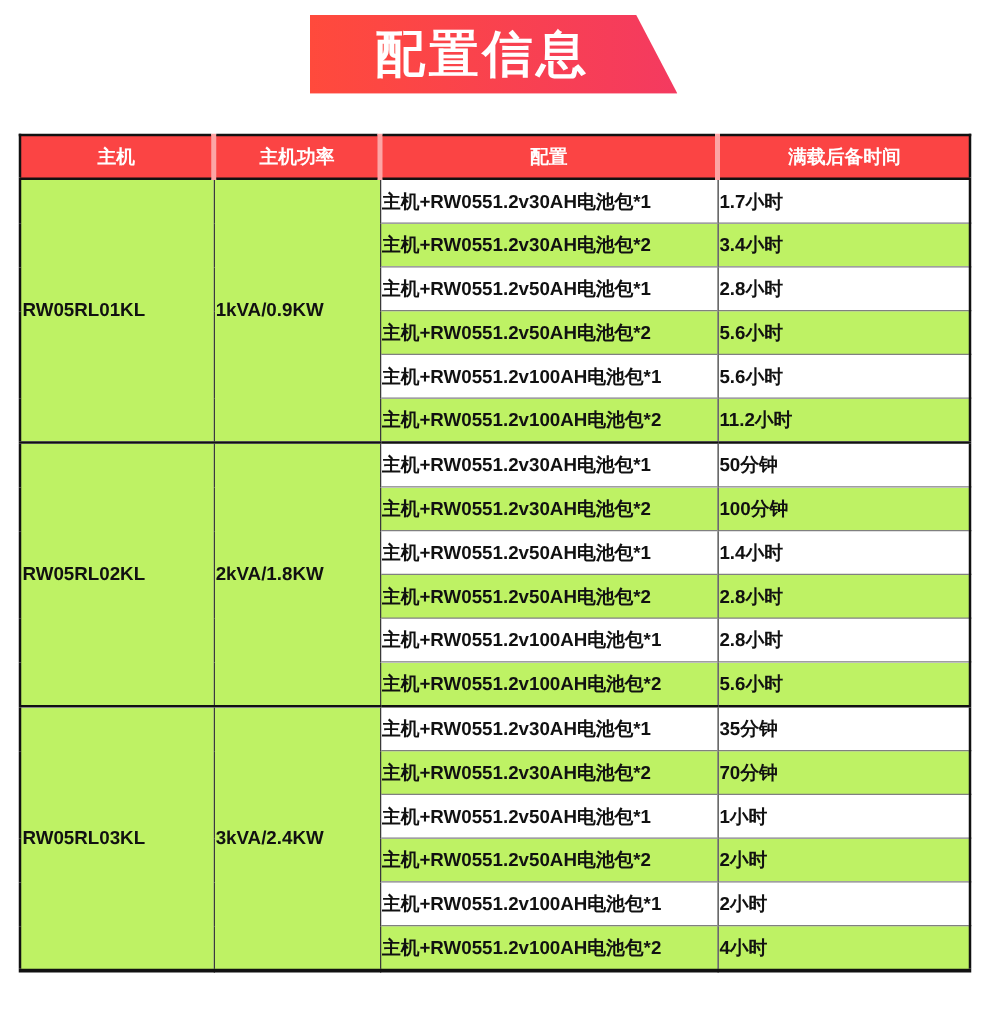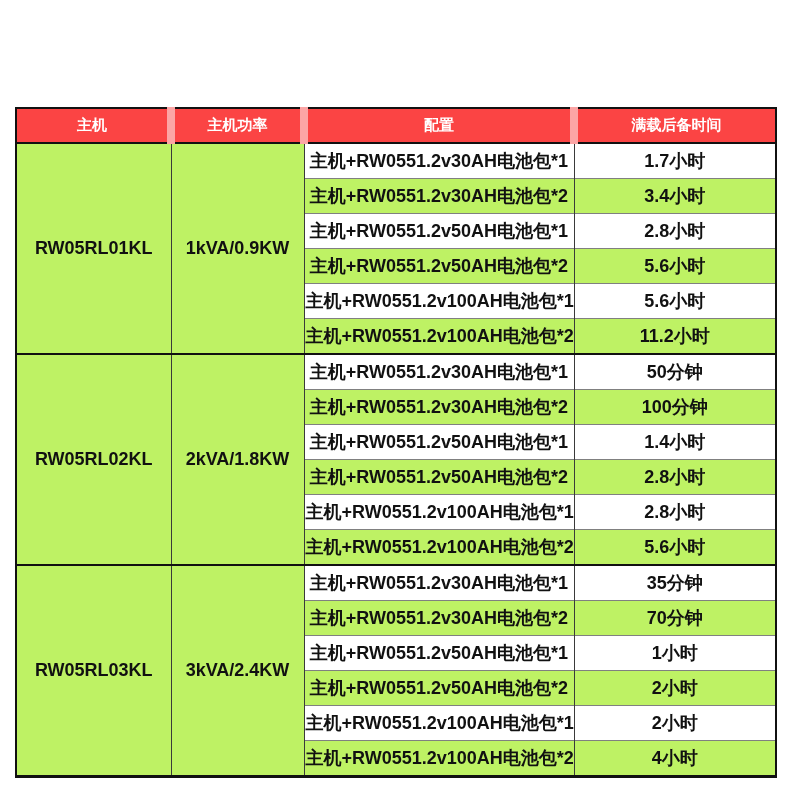--- a/index.html
+++ b/index.html
@@ -57,44 +57,46 @@
   .cfg-table th {
     background: #fb4444;
     color: #ffffff;
     font-size: 15px;
     font-weight: bold;
     height: 31px;
     text-align: center;
     vertical-align: middle;
     border-bottom: 2px solid #111111;
   }
-  .cfg-table th + th { border-left: 8px solid #fca5a5; }
+  .cfg-table th + th { border-left: 4px solid #fca5a5; }
 
   .cfg-table td {
     height: 32px;
-    font-size: 18px;
+    font-size: 15px;
     font-weight: bold;
     color: #111111;
-    text-align: center;
     vertical-align: middle;
     border-left: 1px solid #3a3a3a;
     border-top: 1px solid #808080;
     background: #ffffff;
     white-space: nowrap;
     overflow: hidden;
   }
   .cfg-table tr.alt td { background: #bef264; }
   .cfg-table td.host, .cfg-table td.power { background: #bef264; }
   .cfg-table tr.group-start td { border-top: 2px solid #111111; }
 </style>
 </head>
 <body>
 
 <div class="page">
 
+  <div class="banner">
+    <span class="banner-title">配置信息</span>
+  </div>
 
   <table class="cfg-table">
     <colgroup>
       <col class="c1">
         <col class="c2">
         <col class="c3">
         <col class="c4">
     </colgroup>
     <thead>
       <tr>

